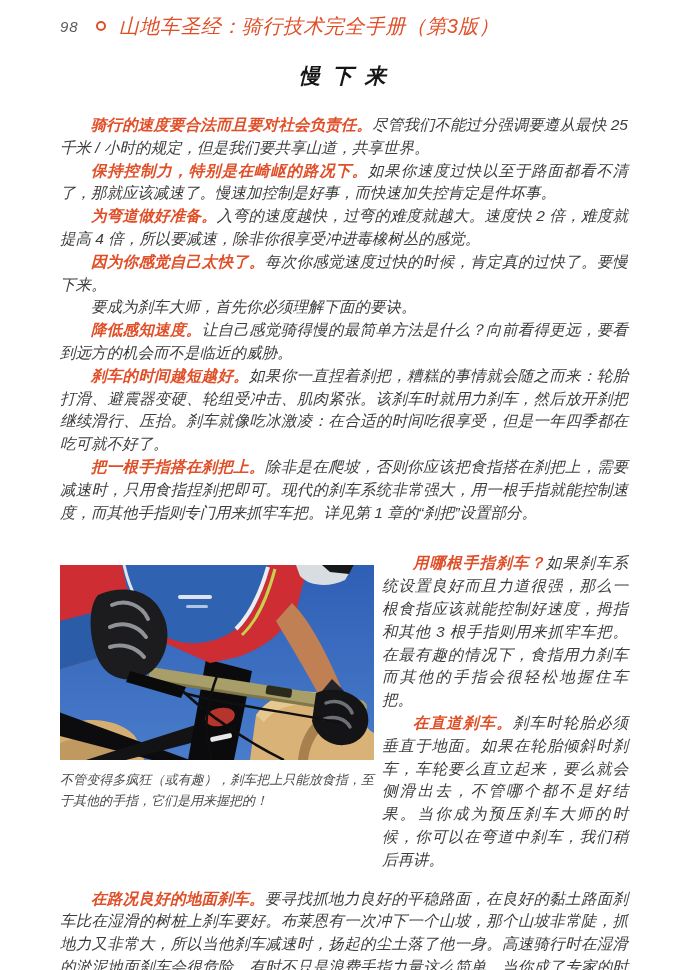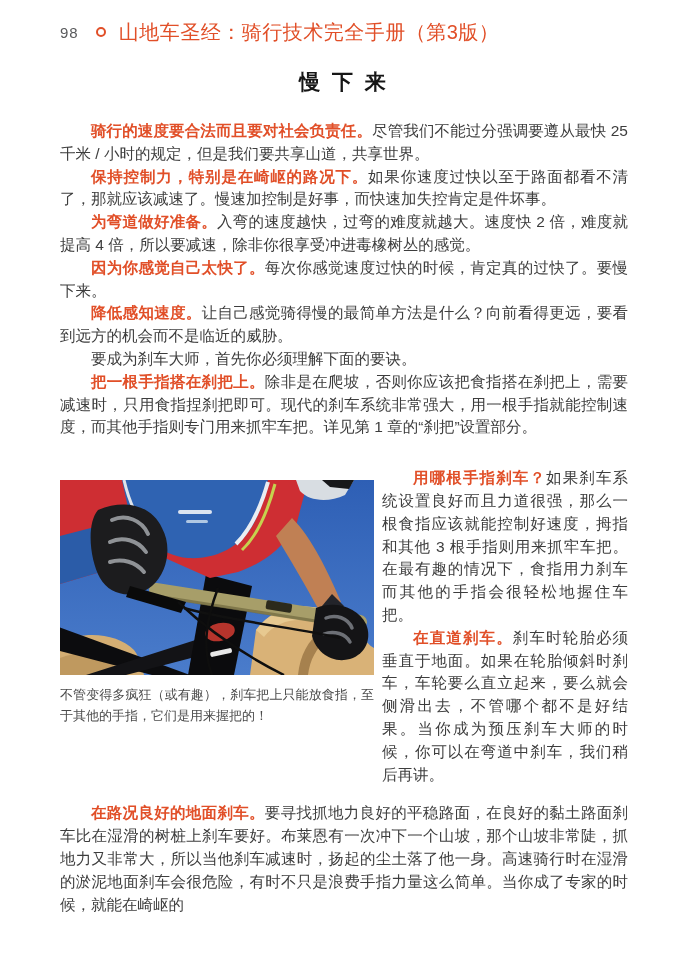--- a/index.html
+++ b/index.html
@@ -1,21 +1,21 @@
 <!DOCTYPE html>
 <html lang="zh"><head>
 <meta charset="utf-8">
 <style>
   html,body{margin:0;padding:0;}
   body{
     width:687px;height:970px;background:#ffffff;overflow:hidden;
     font-family:"Liberation Sans","DejaVu Sans",sans-serif;
     color:#3d3d3d;
   }
-  .page{box-sizing:border-box;width:687px;height:970px;padding:22px 59px 0 60px;}
+  .page{box-sizing:border-box;width:687px;height:970px;padding:16px 59px 0 60px;font-style:italic;}
 
   
   .hdr{display:flex;align-items:center;height:20px;}
   .hdr .num{font-size:15px;color:#595a5c;letter-spacing:1px;}
   .ring{width:6px;height:6px;border:2px solid #e14f28;border-radius:50%;margin:0 13px 0 17px;}
   .hdr .btitle{font-size:20px;color:#e14f28;letter-spacing:0.5px;}
 
   
   h1{margin:26px 0 24px;text-align:center;font-size:21px;line-height:28px;
      color:#161616;font-weight:bold;letter-spacing:3px;}
@@ -45,22 +45,23 @@
     <span class="btitle">山地车圣经：骑行技术完全手册（第3版）</span>
   </div>
 
   <h1>慢 下 来</h1>
 
   <div>
     <p class="bp"><span class="lead">骑行的速度要合法而且要对社会负责任。</span><span>尽管我们不能过分强调要遵从最快 25 千米 / 小时的规定，但是我们要共享山道，共享世界。</span></p>
     <p class="bp"><span class="lead">保持控制力，特别是在崎岖的路况下。</span><span>如果你速度过快以至于路面都看不清了，那就应该减速了。慢速加控制是好事，而快速加失控肯定是件坏事。</span></p>
     <p class="bp"><span class="lead">为弯道做好准备。</span><span>入弯的速度越快，过弯的难度就越大。速度快 2 倍，难度就提高 4 倍，所以要减速，除非你很享受冲进毒橡树丛的感觉。</span></p>
     <p class="bp"><span class="lead">因为你感觉自己太快了。</span><span>每次你感觉速度过快的时候，肯定真的过快了。要慢下来。</span></p>
+    <p class="bp"><span class="lead"></span><span>要成为刹车大师，首先你必须理解下面的要诀。</span></p>
     <p class="bp"><span class="lead">降低感知速度。</span><span>让自己感觉骑得慢的最简单方法是什么？向前看得更远，要看到远方的机会而不是临近的威胁。</span></p>
-    <p class="bp"><span class="lead"></span><span>要成为刹车大师，首先你必须理解下面的要诀。</span></p>
+    <p class="bp"><span class="lead">刹车的时间越短越好。</span><span>如果你一直捏着刹把，糟糕的事情就会随之而来：轮胎打滑、避震器变硬、轮组受冲击、肌肉紧张。该刹车时就用力刹车，然后放开刹把继续滑行、压抬。刹车就像吃冰激凌：在合适的时间吃很享受，但是一年四季都在吃可就不好了。</span></p>
     <p class="bp"><span class="lead">把一根手指搭在刹把上。</span><span>除非是在爬坡，否则你应该把食指搭在刹把上，需要减速时，只用食指捏刹把即可。现代的刹车系统非常强大，用一根手指就能控制速度，而其他手指则专门用来抓牢车把。详见第 1 章的“刹把”设置部分。</span></p>
   </div>
 
   <div class="media">
     <figure>
       <svg width="314" height="195" viewBox="0 0 314 195" xmlns="http://www.w3.org/2000/svg" role="img">
         <defs>
           <linearGradient id="sky" x1="0" y1="0" x2="0" y2="1">
             <stop offset="0" stop-color="#2e5fb5"></stop>
             <stop offset="1" stop-color="#4a7ccb"></stop>

